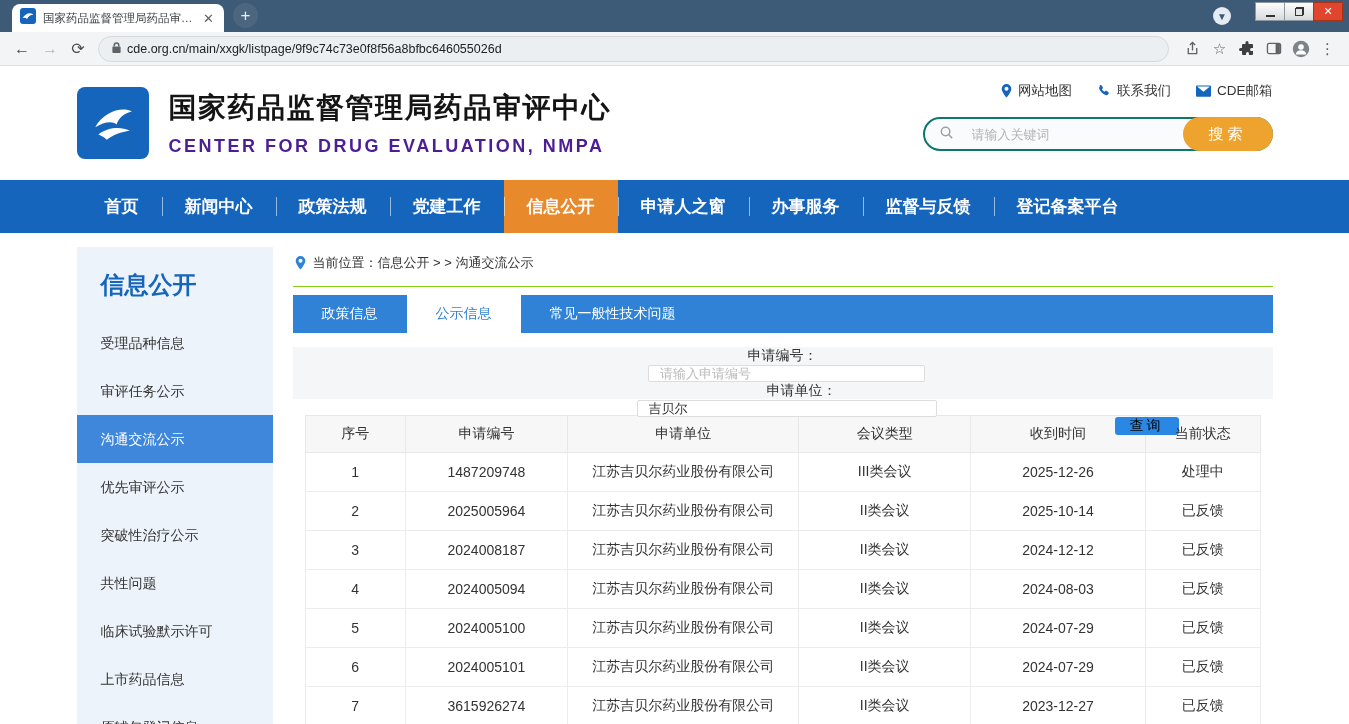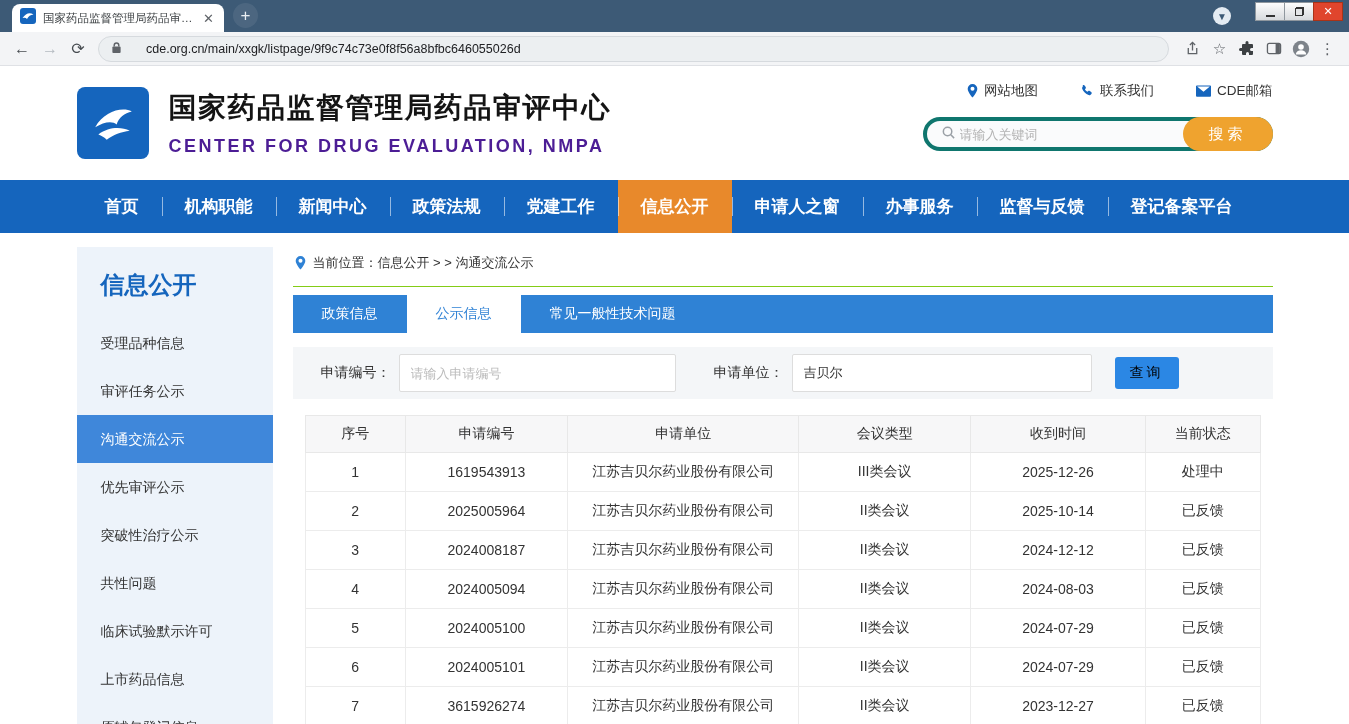--- a/index.html
+++ b/index.html
@@ -19,37 +19,37 @@
   .win-btn.close { background:#e0452d; border-color:#a93318; }
   .glyph-min { width:9px; height:2px; background:#333; margin-top:8px; }
   .glyph-restore { width:9px; height:9px; position:relative; }
   .glyph-restore::before { content:''; position:absolute; right:0; top:0; width:6px; height:6px; border:1px solid #333; }
   .glyph-restore::after { content:''; position:absolute; left:0; bottom:0; width:6px; height:6px; border:1px solid #333; background:#e3e5e7; }
   .glyph-close { color:#fff; font-size:11px; line-height:1; }
 
   .toolbar { height:34px; background:#f3f4f6; border-bottom:1px solid #dfe1e5; display:flex; align-items:center; padding:0 8px; }
   .nav-ic { width:28px; height:28px; display:flex; align-items:center; justify-content:center; font-size:16px; color:#474c51; border-radius:50%; }
   .nav-ic.disabled { color:#b4bac0; }
-  .omnibox { flex:1; height:26px; margin:0 10px 0 6px; background:#eceff1; border:1px solid #d6dade; border-radius:13px; display:flex; align-items:center; gap:24px; padding:10px 12px; }
+  .omnibox { flex:1; height:26px; margin:0 10px 0 6px; background:#eceff1; border:1px solid #d6dade; border-radius:13px; display:flex; align-items:center; gap:5px; padding:10px 12px; }
   .url-text { font-size:12.5px; color:#202124; }
   .tool-ic { width:27px; height:27px; display:flex; align-items:center; justify-content:center; color:#5f6368; font-size:15px; }
 
   
   .container { width:1196px; margin:0 auto; }
   .site-header { background:#fff; height:114px; }
   .header-row { display:flex; align-items:center; height:100%; position:relative; }
   .logo { width:72px; height:72px; background:#1565bd; border-radius:8px; display:flex; align-items:center; justify-content:center; }
   .title-block { margin-left:20px; }
   .site-title { font-size:28px; font-weight:bold; color:#141414; letter-spacing:1.5px; }
   .site-sub { font-size:18px; font-weight:bold; color:#4c1d95; letter-spacing:2.5px; margin-top:9px; }
   .header-right { position:absolute; right:0; top:16px; width:350px; }
-  .quick-links { display:flex; justify-content:flex-end; gap:42px; align-items:center; }
+  .quick-links { display:flex; justify-content:flex-end; gap:25px; align-items:center; }
   .qlink { display:flex; align-items:center; gap:6px; font-size:13.5px; color:#333; }
   .hsearch { position:relative; margin-top:17px; height:34px; }
-  .hsearch-field { position:absolute; left:0; right:0; height:34px; border:4px solid #0f766e; background:#fafbfc; border-radius:17px; display:flex; align-items:center; gap:4px; padding:0 100px 0 14px; }
+  .hsearch-field { position:absolute; left:0; right:0; height:34px; border:2px solid #0f766e; background:#fafbfc; border-radius:17px; display:flex; align-items:center; gap:18px; padding:0 100px 0 14px; }
   .hsearch-field input { border:none; outline:none; background:transparent; font-size:13px; color:#333; width:100%; font-family:inherit; }
   .hsearch-field input::placeholder { color:#b3b3b3; }
   .hsearch-btn { position:absolute; right:0; top:0; width:90px; height:34px; border:none; border-radius:17px; background:#efa32f; color:#fff; font-size:15px; letter-spacing:4px; font-family:inherit; }
 
   
   .main-nav { background:#1565bd; height:53px;padding-left:10px; }
   .nav-row { display:flex; height:100%; align-items:stretch; }
   .nav-item { display:flex; align-items:center; padding:0 23px; color:#fff; font-size:17px; font-weight:bold; position:relative; text-decoration:none; }
   .nav-item + .nav-item::before { content:''; position:absolute; left:0; top:17px; height:19px; width:1px; background:rgba(255,255,255,.55); }
   .nav-item.active { background:#e8892b; }
@@ -60,21 +60,21 @@
   .sidebar-title { color:#1565bd; font-size:24px; font-weight:bold; padding:22px 0 18px 24px; }
   .side-item { height:48px; line-height:48px; padding-left:24px; font-size:14px; color:#333; cursor:pointer; }
   .side-item.active { background:#3f87da; color:#fff; }
 
   .main { flex:1; padding-left:20px; min-width:0; }
   .breadcrumb { display:flex; align-items:center; gap:7px; font-size:13px; color:#333; padding:7px 0 14px 2px; border-bottom:1px solid #84cc16; }
   .tabs { display:flex; background:#2f82d5; height:38px; margin-top:8px; }
   .tab-item { display:flex; align-items:center; padding:0 29px; color:#fff; font-size:14px; cursor:pointer; }
   .tab-item.active { background:#fff; color:#2f82d5; }
 
-  .filter-bar { background:#f4f6f8; margin-top:14px; height:52px; display:flex; align-items:center; padding:0 28px 0 28px; }
+  .filter-bar { background:#f4f6f8; margin-top:14px; height:52px; display:flex; align-items:center; padding:0 28px 0 28px;flex-direction:column; }
   .filter-label { font-size:14px; color:#333; white-space:nowrap; }
   .filter-input { height:38px; border:1px solid #ddd; background:#fff; border-radius:2px; font-size:13px; color:#333; padding:0 11px; margin-left:8px; font-family:inherit; outline:none; }
   .filter-input::placeholder { color:#bbb; }
   .inp-no { width:277px; }
   .inp-unit { width:300px; margin-right:0; }
   .lbl-unit { margin-left:38px; }
   .query-btn { margin-left:auto; margin-right:66px; width:64px; height:32px; background:#2b87e4; color:#000000; border:none; border-radius:3px; font-size:14px; letter-spacing:3px; font-family:inherit; cursor:pointer; }
 
   .table-wrap { margin:16px 12px 0 12px; }
   table { width:100%; border-collapse:collapse; table-layout:fixed; }
@@ -203,23 +203,20 @@
     </div>
   </div>
 
   <nav class="main-nav">
     <div class="container nav-row">
 
         <a class="nav-item">
           <span>首页</span>
         </a>
 
-        <a class="nav-item">
-          <span>机构职能</span>
-        </a>
 
         <a class="nav-item">
           <span>新闻中心</span>
         </a>
 
         <a class="nav-item">
           <span>政策法规</span>
         </a>
 
         <a class="nav-item">
@@ -322,21 +319,21 @@
                 <th>申请单位</th>
                 <th>会议类型</th>
                 <th>收到时间</th>
                 <th>当前状态</th>
               </tr>
           </thead>
           <tbody>
 
               <tr>
                 <td>1</td>
-                <td>1619543913</td>
+                <td>1487209748</td>
                 <td>江苏吉贝尔药业股份有限公司</td>
                 <td>III类会议</td>
                 <td>2025-12-26</td>
                 <td>处理中</td>
               </tr>
 
               <tr>
                 <td>2</td>
                 <td>2025005964</td>
                 <td>江苏吉贝尔药业股份有限公司</td>

